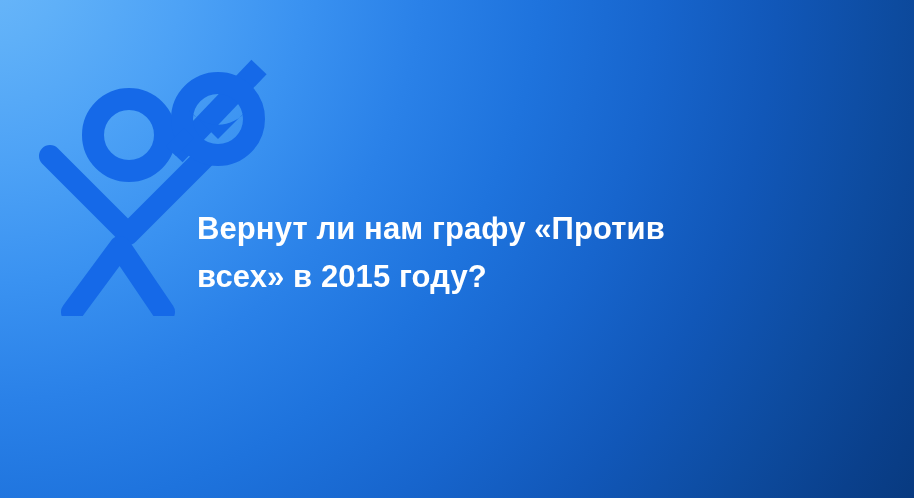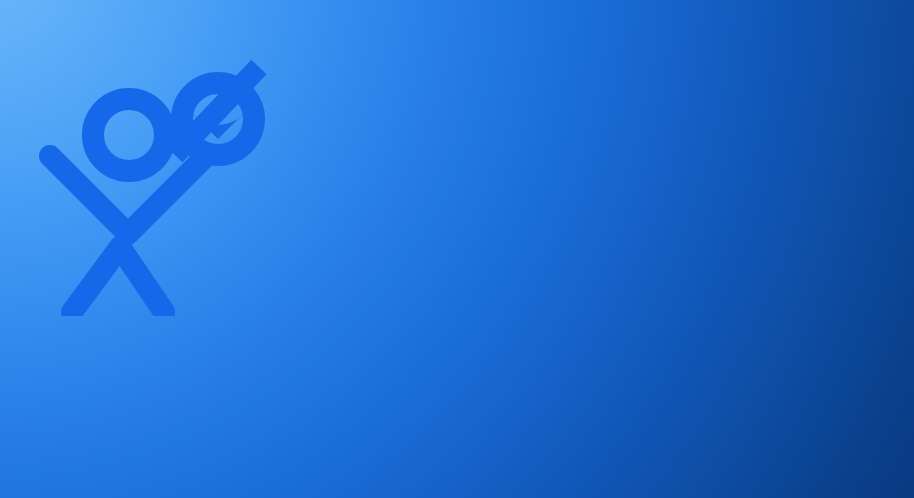--- a/index.html
+++ b/index.html
@@ -79,14 +79,16 @@
 
         <circle cx="184" cy="79" r="36" stroke-width="22"></circle>
       </g>
 
       <path d="M 155 70 L 184 99 L 213 70 A 36 36 0 0 1 155 70 Z" fill="#1569e8"></path>
 
       <path d="M 132 106 L 150 88 L 160 98 L 142 116 Z" fill="#1569e8"></path>
     </svg>
   </div>
 
+  <h1 id="headline">Вернут ли нам графу «Против
+всех» в 2015 году?</h1>
 
 </div>
 
 </body></html>

